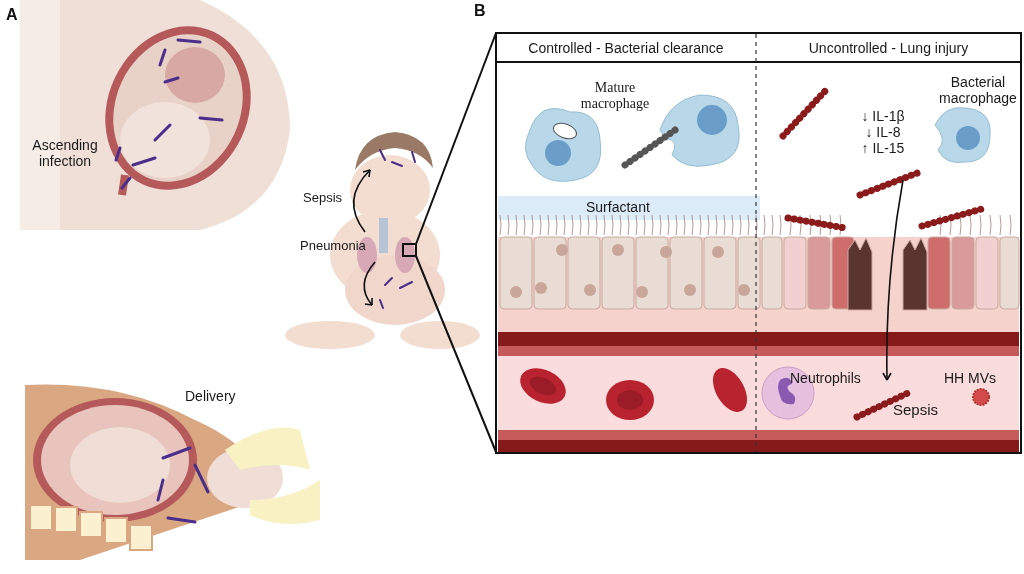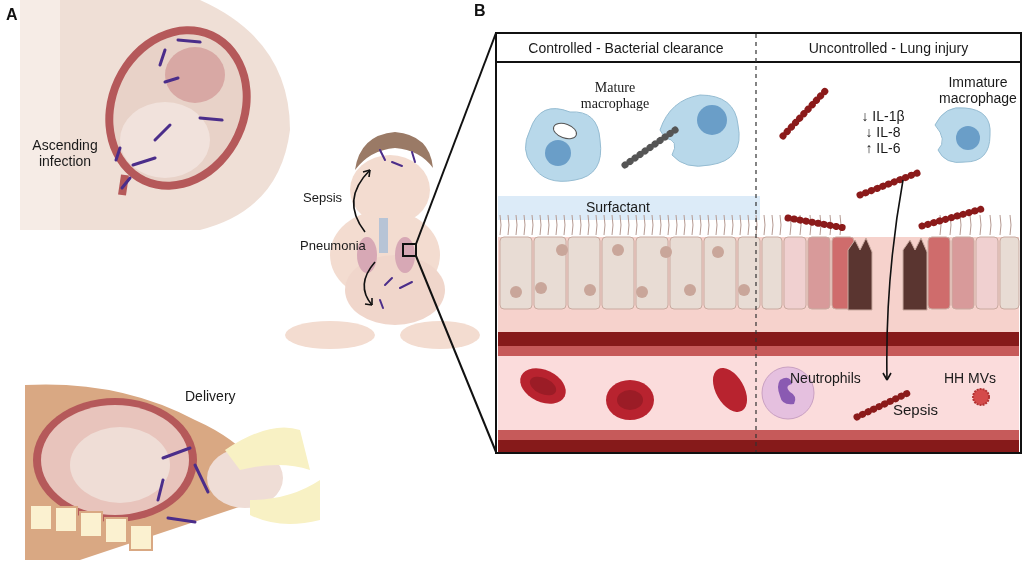--- a/index.html
+++ b/index.html
@@ -195,24 +195,24 @@
 <div class="abs lbl bold" style="left:300px;top:238px;font-size:13px;text-align:right;">Pneumonia</div>
 
 <div class="abs lbl" style="left:496px;top:40px;width:260px;">Controlled - Bacterial clearance</div>
 <div class="abs lbl" style="left:756px;top:40px;width:265px;">Uncontrolled - Lung injury</div>
 
 <div class="abs lbl" style="left:575px;top:80px;width:80px;font-family:Liberation Serif, serif;">
   <div>Mature</div>
   <div>macrophage</div>
 </div>
 <div class="abs lbl" style="left:935px;top:74px;width:86px;">
-  <div>Immature</div>
+  <div>Bacterial</div>
   <div>macrophage</div>
 </div>
 <div class="abs lbl" style="left:848px;top:108px;width:70px;">
   <div>↓ IL-1β</div>
   <div>↓ IL-8</div>
-  <div>↑ IL-6</div>
+  <div>↑ IL-15</div>
 </div>
 <div class="abs lbl" style="left:586px;top:199px;">Surfactant</div>
 <div class="abs lbl" style="left:790px;top:370px;">Neutrophils</div>
 <div class="abs lbl" style="left:944px;top:370px;">HH MVs</div>
 <div class="abs lbl bold" style="left:893px;top:402px;font-size:15px;">Sepsis</div>
 
 </body></html>

